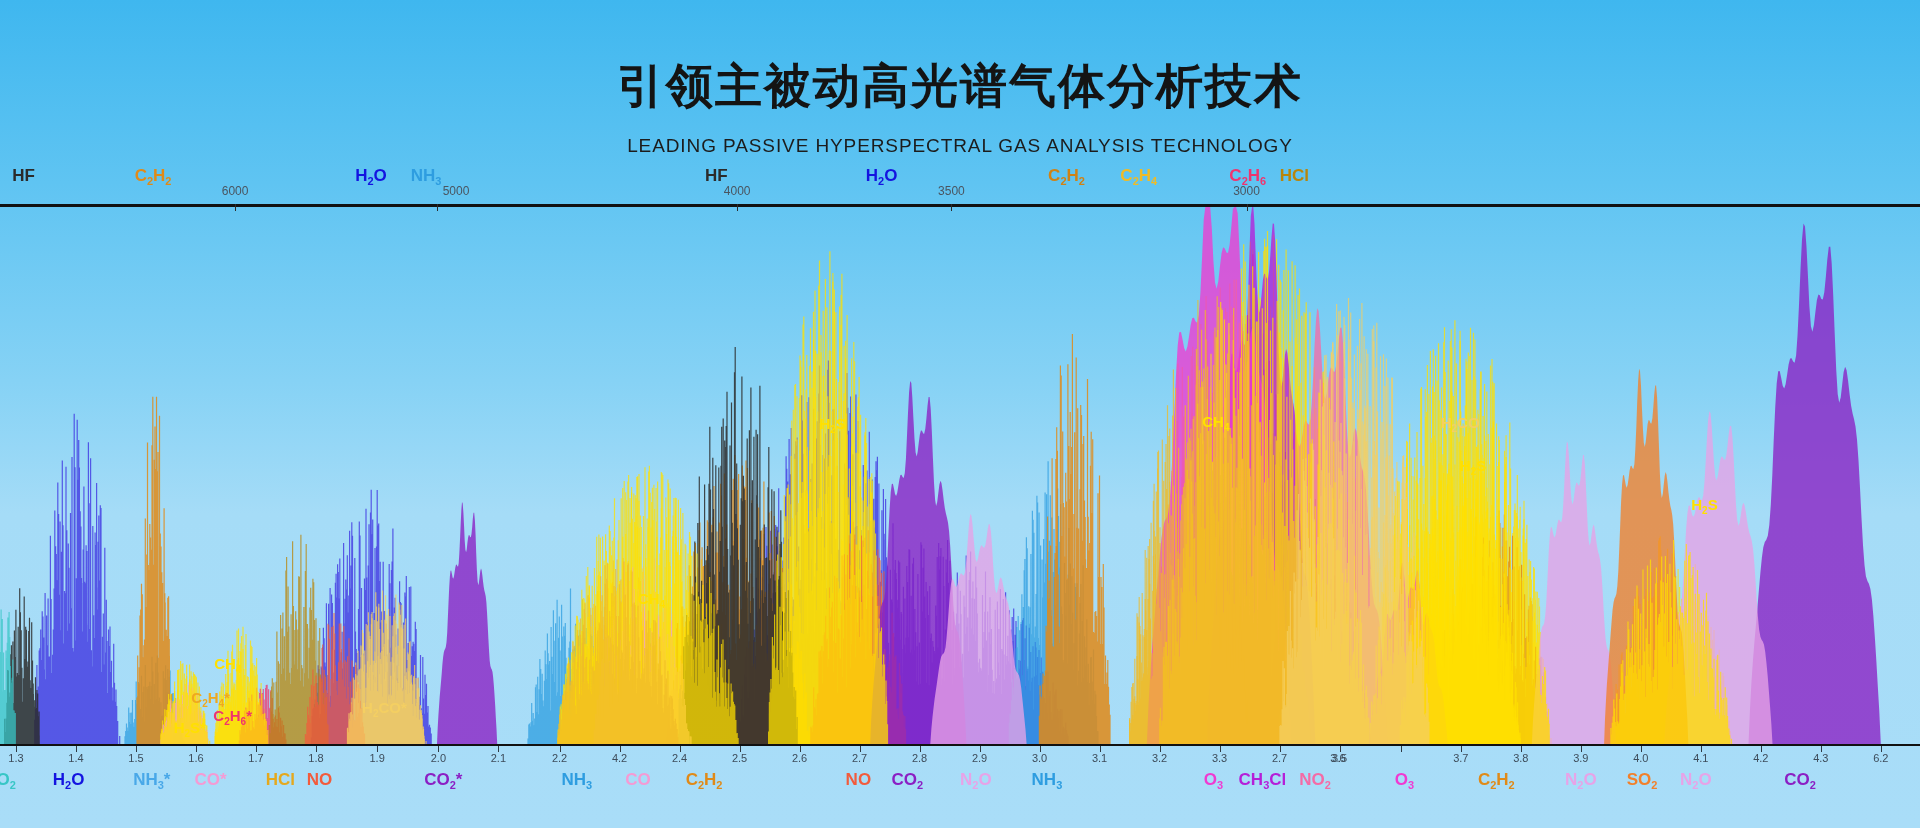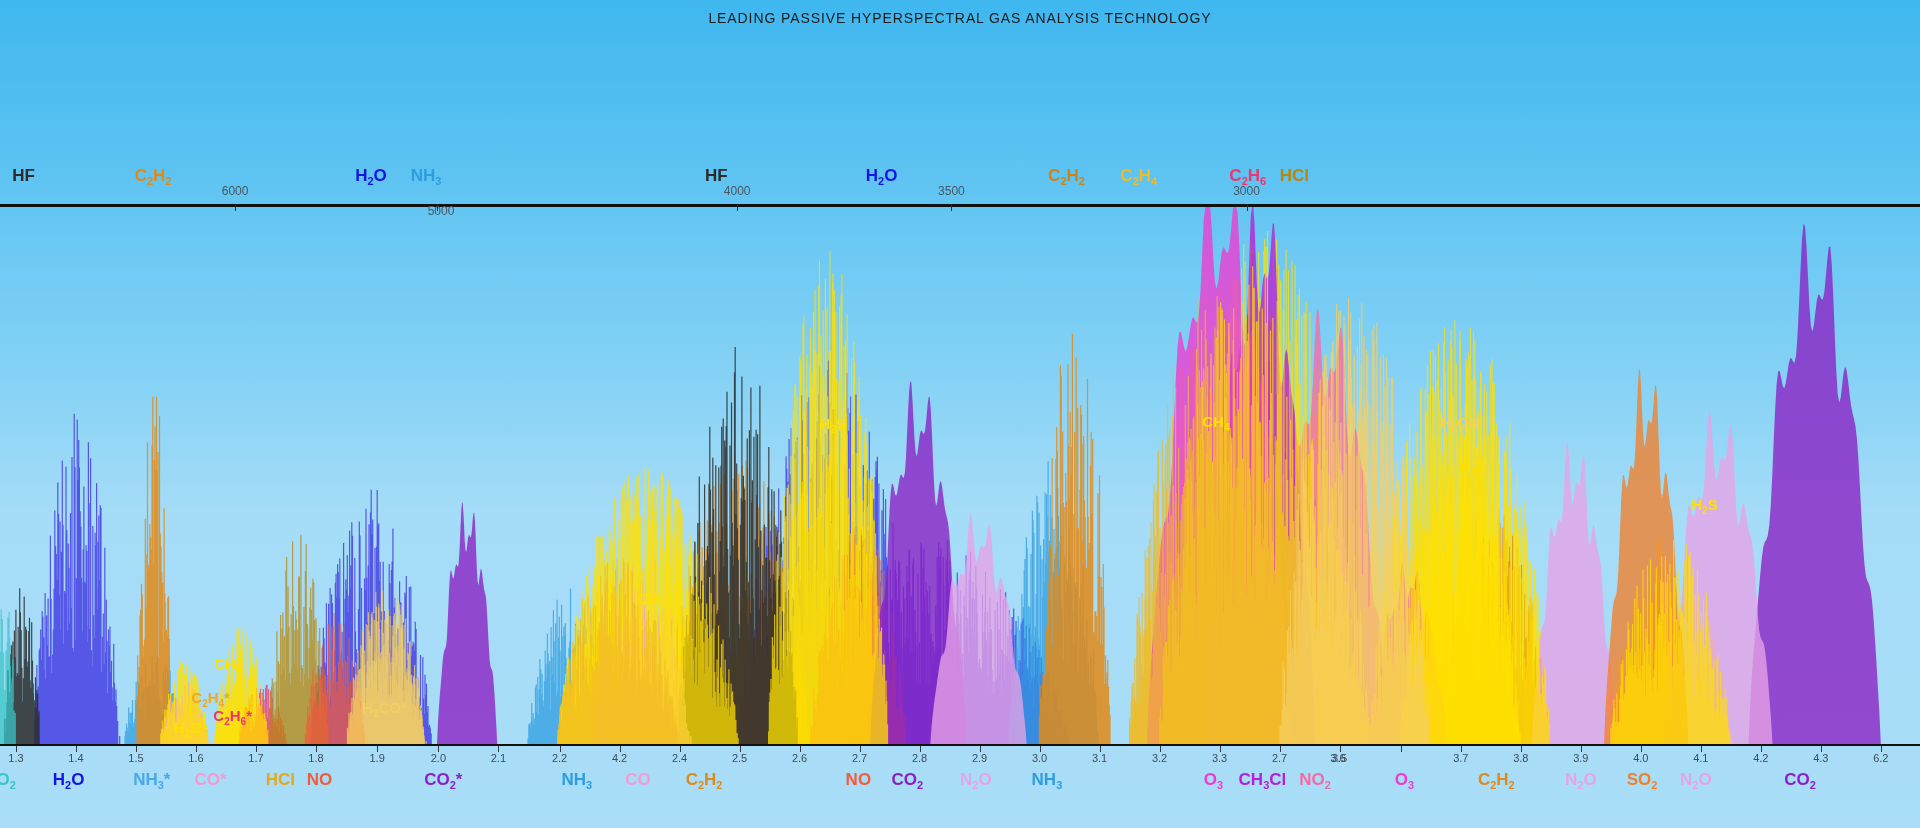--- a/index.html
+++ b/index.html
@@ -20,22 +20,22 @@
     position:absolute; left:0; top:0; width:1920px; height:200px;
     text-align:center; pointer-events:none;
   }
   #title{
     margin-top:55px;
     font-size:47px; font-weight:bold; letter-spacing:2px;
     color:#141414;
     font-family:"DejaVu Sans","Liberation Sans",sans-serif;
   }
   #subtitle{
-    margin-top:10px;
-    font-size:14px; font-weight:400; letter-spacing:0.9px;
+    margin-top:17px;
+    font-size:19px; font-weight:400; letter-spacing:0.9px;
     color:#1c1c1c;
   }
 
   
   #top-axis{
     position:absolute; left:0; top:204px; width:1920px; height:3px;
     background:#111;
   }
   .top-tick{
     position:absolute; top:204px; width:1px; height:7px; background:#2b2b2b;
@@ -82,41 +82,42 @@
     transform:translateX(-50%);
   }
   .botlabel sub{ font-size:11px; }
 </style>
 </head>
 <body>
 
 <div id="root">
 
   <div id="header">
+    <div id="title">引领主被动高光谱气体分析技术</div>
     <div id="subtitle">LEADING PASSIVE HYPERSPECTRAL GAS ANALYSIS TECHNOLOGY</div>
   </div>
 
   <div id="top-labels-layer">
       <div class="toplabel" style="color: rgb(43, 43, 43); left: 12.2449px; transform: none;">HF</div>
       <div class="toplabel" style="color: rgb(224, 138, 24); left: 153.061px;">C<sub>2</sub>H<sub>2</sub></div>
       <div class="toplabel" style="color: rgb(20, 20, 224); left: 371.02px;">H<sub>2</sub>O</div>
       <div class="toplabel" style="color: rgb(46, 157, 224); left: 426.122px;">NH<sub>3</sub></div>
       <div class="toplabel" style="color: rgb(43, 43, 43); left: 716.327px;">HF</div>
       <div class="toplabel" style="color: rgb(20, 20, 224); left: 881.633px;">H<sub>2</sub>O</div>
       <div class="toplabel" style="color: rgb(208, 130, 20); left: 1066.53px;">C<sub>2</sub>H<sub>2</sub></div>
       <div class="toplabel" style="color: rgb(240, 187, 37); left: 1138.78px;">C<sub>2</sub>H<sub>4</sub></div>
       <div class="toplabel" style="color: rgb(240, 51, 110); left: 1247.76px;">C<sub>2</sub>H<sub>6</sub></div>
       <div class="toplabel" style="color: rgb(184, 134, 11); left: 1294.29px;">HCl</div>
     </div>
 
   <div id="top-axis"></div>
   <div id="top-ticks-layer">
       <div class="top-tick-label" style="left: 235.102px; text-align: center;">6000</div>
       <div class="top-tick" style="left: 235.102px;"></div>
-      <div class="top-tick-label" style="left: 441px; margin-top: 20px;">5000</div>
+      <div class="top-tick-label" style="left: 456px;">5000</div>
       <div class="top-tick" style="left: 437.143px;"></div>
       <div class="top-tick-label" style="left: 737.143px;">4000</div>
       <div class="top-tick" style="left: 737.143px;"></div>
       <div class="top-tick-label" style="left: 951.429px;">3500</div>
       <div class="top-tick" style="left: 951.429px;"></div>
       <div class="top-tick-label" style="left: 1246.53px;">3000</div>
       <div class="top-tick" style="left: 1246.53px;"></div>
     </div>
 
   <div id="plot">

